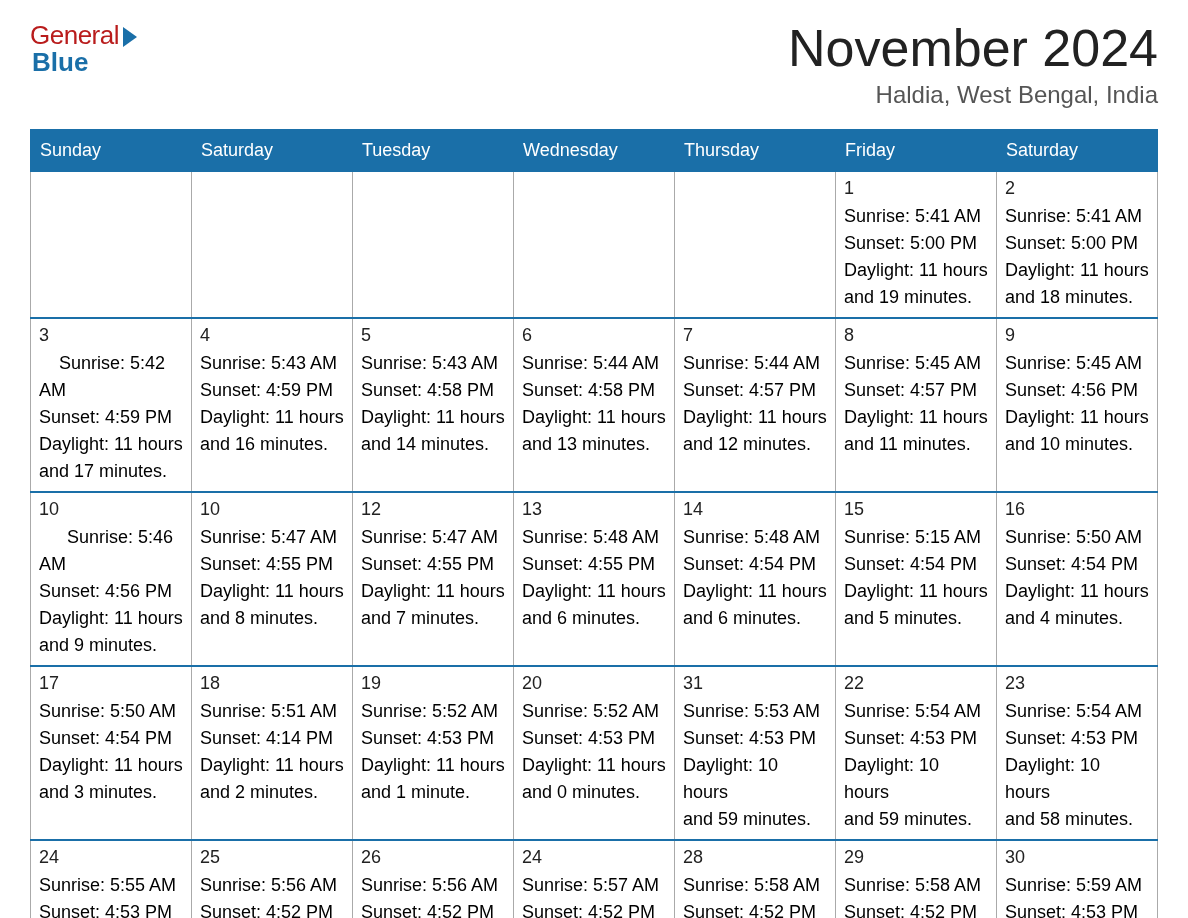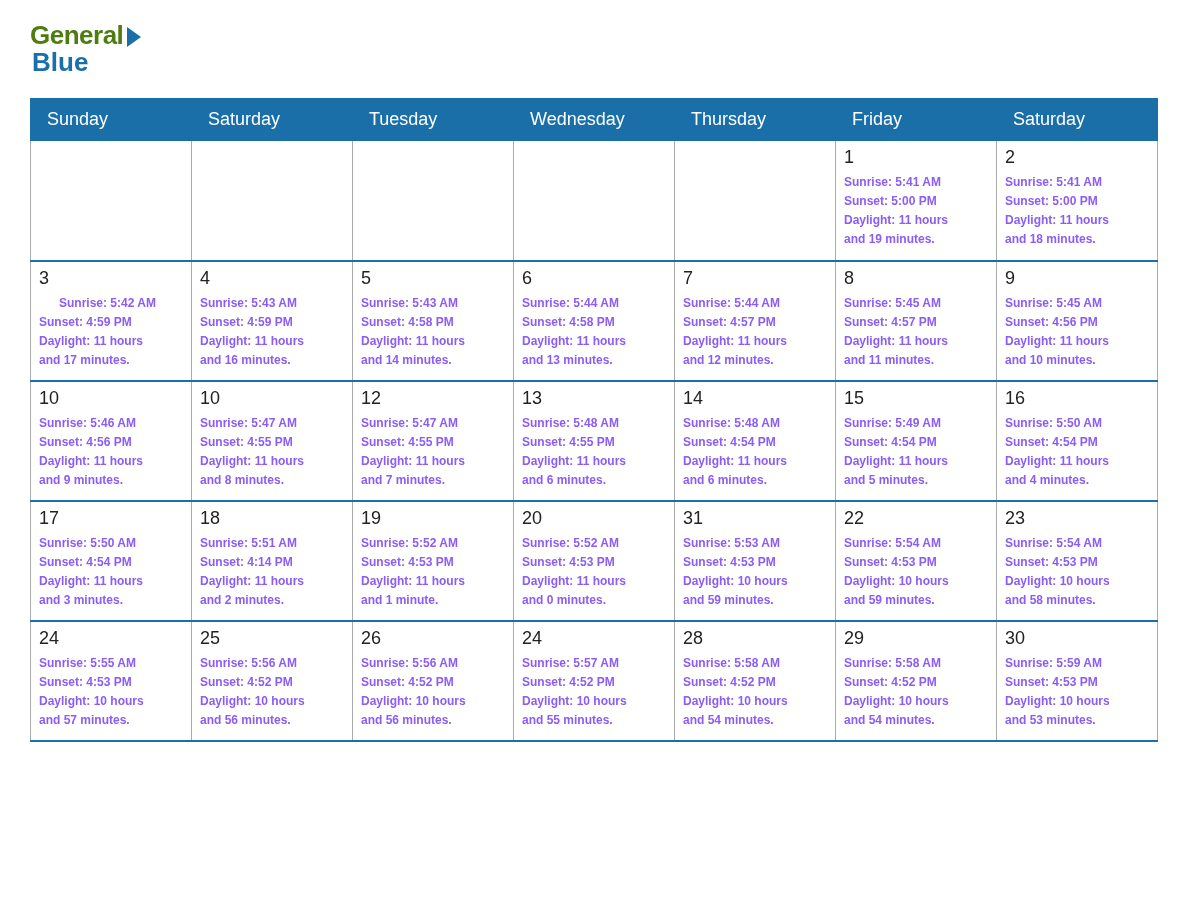--- a/index.html
+++ b/index.html
@@ -20,22 +20,22 @@
       display: flex;
       flex-direction: column;
       align-items: flex-start;
     }
     .logo-top {
       display: flex;
       align-items: center;
     }
     .logo-general {
       font-size: 26px;
-      font-weight: bold;
-      color: #4d7c0f;
+      font-weight: normal;
+      color: #b91c1c;
       letter-spacing: -0.5px;
     }
     .logo-arrow {
       width: 0;
       height: 0;
       border-left: 14px solid #1a6fa8;
       border-top: 10px solid transparent;
       border-bottom: 10px solid transparent;
       margin-left: 4px;
       margin-top: 2px;
@@ -64,21 +64,21 @@
     }
     table {
       width: 100%;
       border-collapse: collapse;
     }
     thead tr th {
       background: #1a6fa8;
       color: #fff;
       font-size: 18px;
       font-weight: normal;
-      padding: 10px 16px;
+      padding: 10px 9px;
       text-align: left;
       border: 1px solid #1a6fa8;
     }
     tbody tr td {
       vertical-align: top;
       border: 1px solid #aaa;
       padding: 6px 8px;
       width: calc(100% / 7);
       min-height: 100px;
       height: 120px;
@@ -87,39 +87,42 @@
       border-bottom: 2px solid #1a6fa8;
     }
     .day-num {
       font-size: 18px;
       color: #222;
       font-weight: normal;
       display: block;
       margin-bottom: 4px;
     }
     .day-info {
-      font-size: 12px;
-      color: #8b5cf6;
+      font-size: 18px;
+      color: #000000;
       line-height: 1.5;
-      font-weight: bold;
     }
     .empty-cell {
       background: #fff;
     }
   </style>
 </head>
 <body>
 
 <div class="header">
   <div class="logo">
     <div class="logo-top">
       <span class="logo-general">General</span>
       <div class="logo-arrow"></div>
     </div>
     <span class="logo-blue">Blue</span>
+  </div>
+  <div class="title-block">
+    <div class="month-title">November 2024</div>
+    <div class="location-title">Haldia, West Bengal, India</div>
   </div>
 </div>
 
 <table>
   <thead>
     <tr>
     <th>Sunday</th>
         <th>Saturday</th>
         <th>Tuesday</th>
         <th>Wednesday</th>
@@ -168,41 +171,41 @@
         <td><span class="day-num">8</span><span class="day-info" style="white-space: pre-line;">Sunrise: 5:45 AM
 Sunset: 4:57 PM
 Daylight: 11 hours
 and 11 minutes.</span></td>
         <td><span class="day-num">9</span><span class="day-info" style="white-space: pre-line;">Sunrise: 5:45 AM
 Sunset: 4:56 PM
 Daylight: 11 hours
 and 10 minutes.</span></td>
       </tr>
       <tr>
-        <td><span class="day-num">10</span><span class="day-info" style="white-space: pre-line;">Sunrise: 5:46 AM
+        <td><span class="day-num">10</span><span class="day-info" style="white-space: pre-line; margin-left: 28px;">Sunrise: 5:46 AM
 Sunset: 4:56 PM
 Daylight: 11 hours
 and 9 minutes.</span></td>
         <td><span class="day-num">10</span><span class="day-info" style="white-space: pre-line;">Sunrise: 5:47 AM
 Sunset: 4:55 PM
 Daylight: 11 hours
 and 8 minutes.</span></td>
         <td><span class="day-num">12</span><span class="day-info" style="white-space: pre-line;">Sunrise: 5:47 AM
 Sunset: 4:55 PM
 Daylight: 11 hours
 and 7 minutes.</span></td>
         <td><span class="day-num">13</span><span class="day-info" style="white-space: pre-line;">Sunrise: 5:48 AM
 Sunset: 4:55 PM
 Daylight: 11 hours
 and 6 minutes.</span></td>
         <td><span class="day-num">14</span><span class="day-info" style="white-space: pre-line;">Sunrise: 5:48 AM
 Sunset: 4:54 PM
 Daylight: 11 hours
 and 6 minutes.</span></td>
-        <td><span class="day-num">15</span><span class="day-info" style="white-space: pre-line;">Sunrise: 5:49 AM
+        <td><span class="day-num">15</span><span class="day-info" style="white-space: pre-line;">Sunrise: 5:15 AM
 Sunset: 4:54 PM
 Daylight: 11 hours
 and 5 minutes.</span></td>
         <td><span class="day-num">16</span><span class="day-info" style="white-space: pre-line;">Sunrise: 5:50 AM
 Sunset: 4:54 PM
 Daylight: 11 hours
 and 4 minutes.</span></td>
       </tr>
       <tr>
         <td><span class="day-num">17</span><span class="day-info" style="white-space: pre-line;">Sunrise: 5:50 AM

